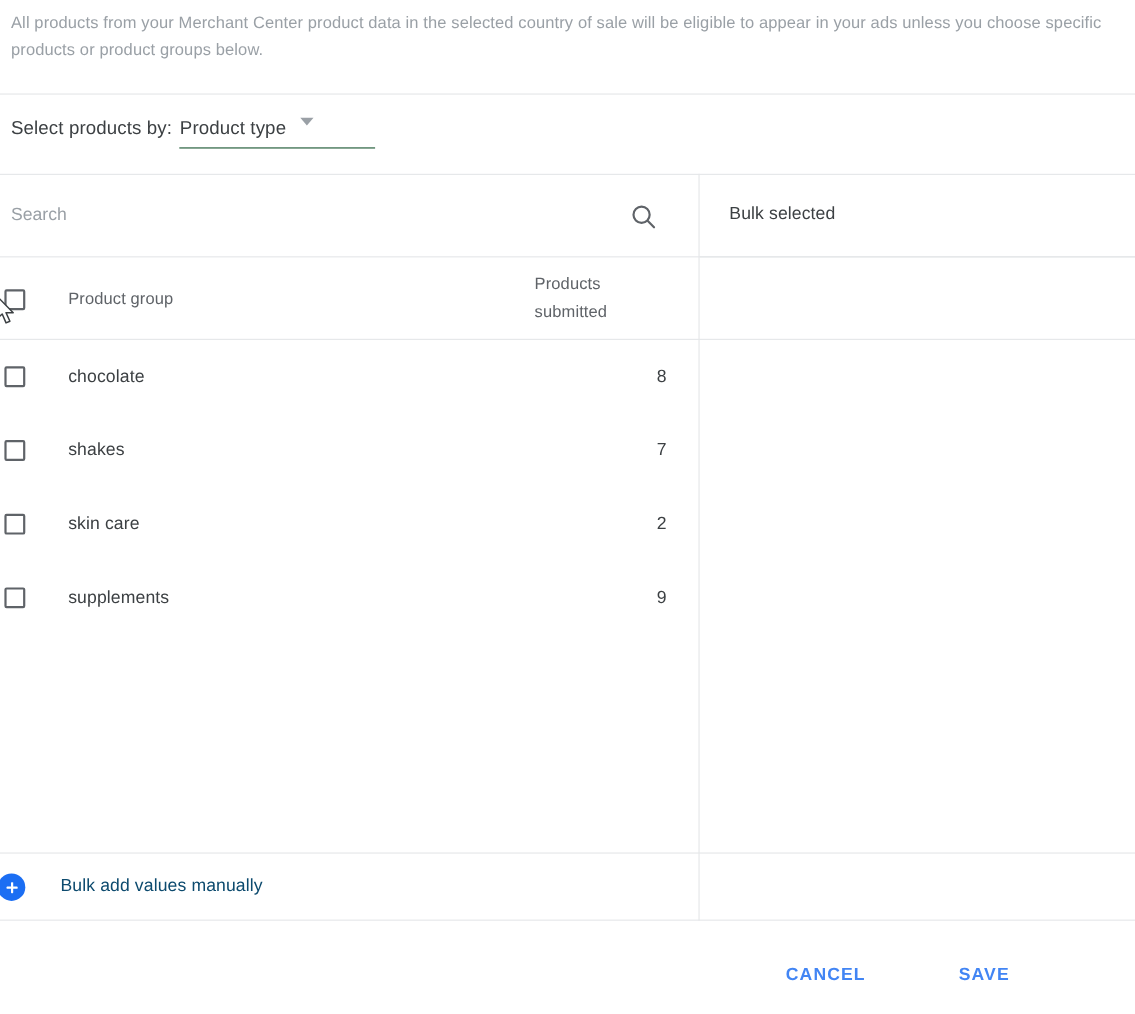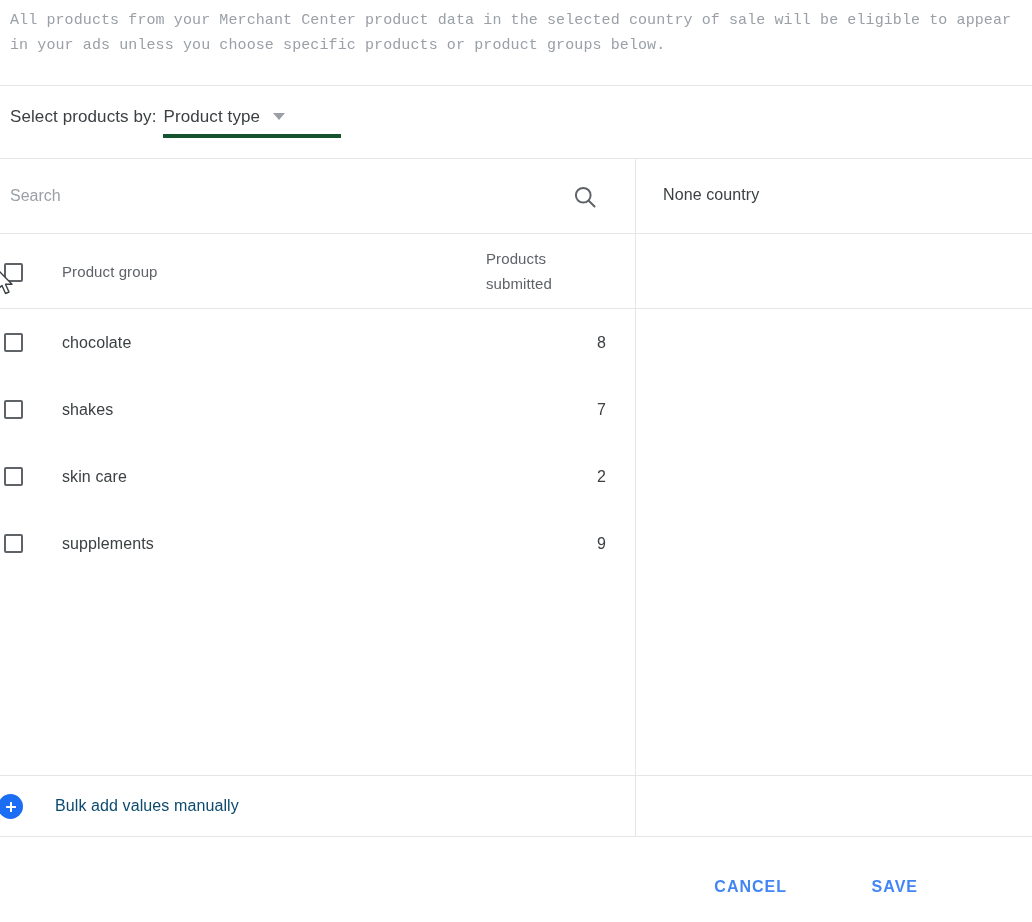--- a/index.html
+++ b/index.html
@@ -21,21 +21,20 @@
   
   .intro {
     position: absolute;
     left: 10px;
     top: 8px;
     width: 1010px;
     font-size: 15px;
     line-height: 25px;
     color: #9aa0a6;
     letter-spacing: 0.1px;
-    font-family: Liberation Mono, monospace;
   }
 
   
   .hrule {
     position: absolute;
     left: 0;
     width: 1032px;
     height: 1px;
     background: #e4e6e8;
   }
@@ -72,22 +71,22 @@
     top: 107px;
     display: flex;
     align-items: baseline;
     font-size: 17px;
     color: #3c4043;
     white-space: nowrap;
   }
   .select-label { margin-right: 7px; letter-spacing: .1px; }
   .select-control {
     display: inline-flex;
-    align-items: center;
-    border-bottom: 4px solid #14532d;
+    align-items: flex-start;
+    border-bottom: 1px solid #14532d;
     padding-bottom: 7px;
     min-width: 178px;
     cursor: pointer;
   }
   .select-value {
     font-size: 17px;
     color: #3c4043;
     letter-spacing: .1px;
   }
   .caret {
@@ -300,21 +299,21 @@
 <div class="search-bar">
   <input class="search-input" type="text" placeholder="Search" style="">
 </div>
 <span class="search-icon">
   <svg width="28" height="28" viewBox="0 0 24 24" fill="none" stroke="#5f6368" stroke-width="1.7">
     <circle cx="10.5" cy="10.5" r="6.3"></circle>
     <line x1="15.2" y1="15.2" x2="20.2" y2="20.2" stroke-linecap="round"></line>
   </svg>
 </span>
 
-<div class="selection-header">None country</div>
+<div class="selection-header">Bulk selected</div>
 
 <div class="hrule-right-only"></div>
 <div class="vdivider"></div>
 
 <div class="hrule hrule-right"></div>
 
 <div class="thead">
   <span class="th-label">Product group</span>
   <span class="th-metric">
     <span>Products</span><br>

